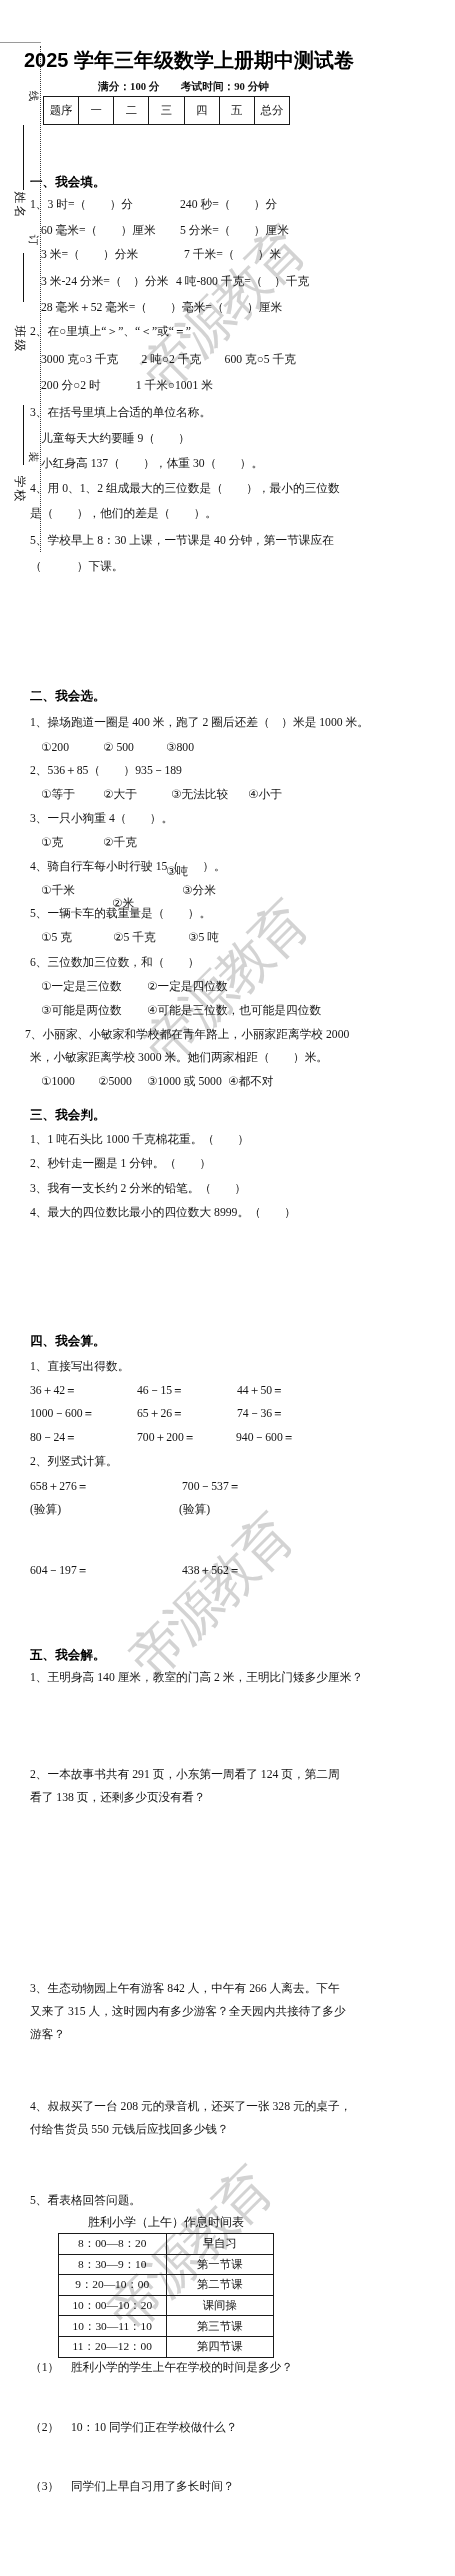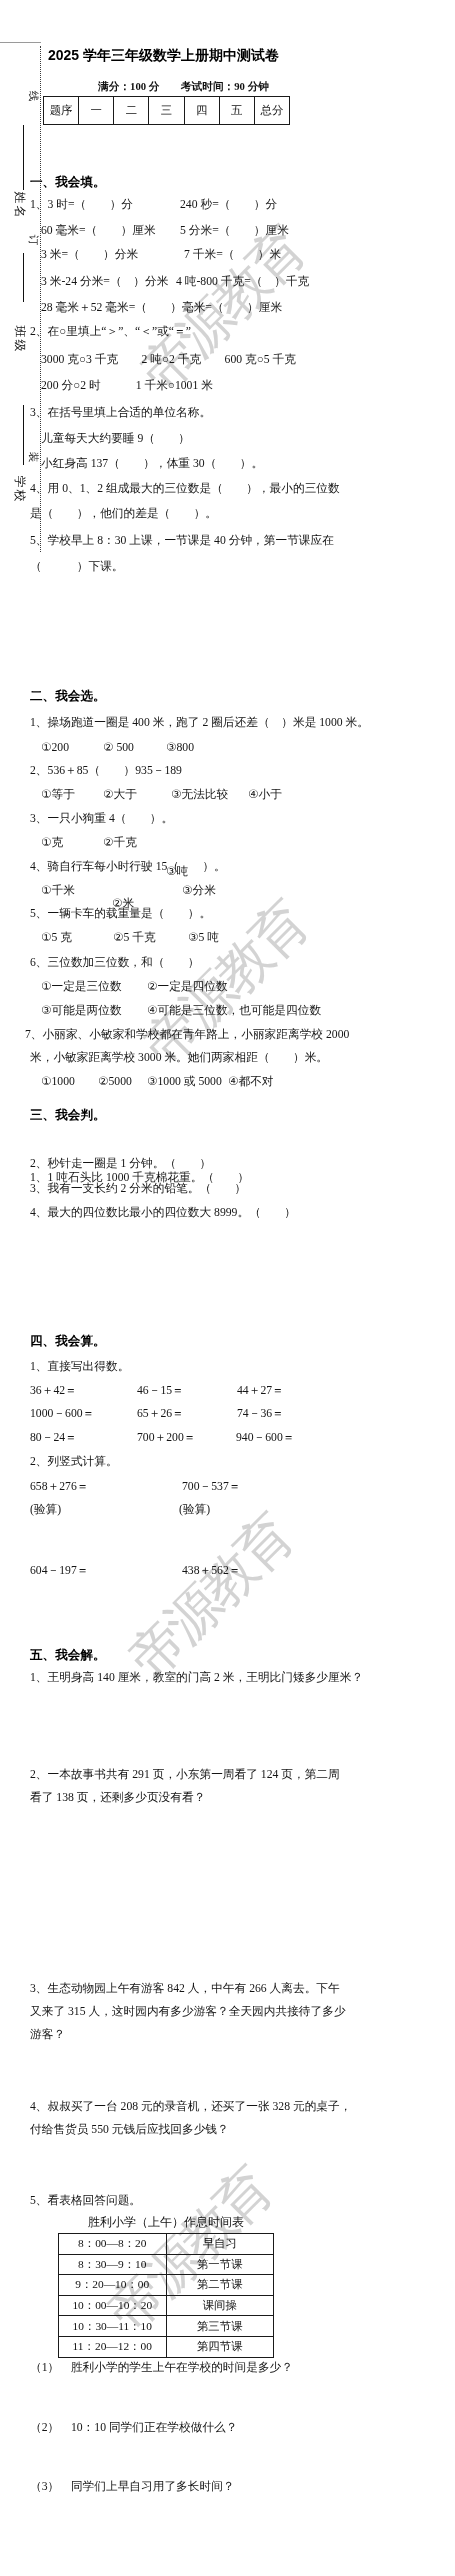--- a/index.html
+++ b/index.html
@@ -22,21 +22,21 @@
   .topline{position:absolute;left:0;top:42px;width:41px;height:0;border-top:0.6px solid #9a9a9a;z-index:2;}
   .bindchar{position:absolute;left:26.6px;width:14px;height:14px;display:flex;align-items:center;justify-content:center;
     font-size:10.7px;color:#222;z-index:2;}
   .bindchar span{display:block;transform:rotate(90deg);}
   .fieldline{position:absolute;left:23.4px;width:0;border-left:1.3px solid #111;z-index:2;}
   .fieldlabel{position:absolute;left:5.7px;width:28px;height:30px;display:flex;align-items:center;justify-content:center;z-index:2;}
   .fieldlabel span{display:block;transform:rotate(90deg);font-size:12px;letter-spacing:1.9px;white-space:nowrap;color:#111;}
   
   .title{position:absolute;top:47px;left:24px;width:279px;text-align:center;z-index:3;
     font-family:"Liberation Sans","DejaVu Sans",sans-serif;
-    font-size:14px;font-weight:800;color:#000;white-space:nowrap;}
+    font-size:20px;font-weight:800;color:#000;white-space:nowrap;}
   .subtitle{position:absolute;top:80px;left:98px;z-index:3;
     font-size:10.7px;font-weight:600;color:#111;white-space:pre;}
   table.score{position:absolute;left:43px;top:96px;width:247px;z-index:3;
     border-collapse:collapse;table-layout:fixed;background:transparent;}
   table.score td{border:0.6px solid #1a1a1a;text-align:center;vertical-align:middle;
     font-size:11.4px;color:#111;padding:0;}
   table.score tr.r1 td{height:26.6px;margin-left:24px;}
   table.score tr.r2 td{height:26px;}
   table.score{border:1.3px solid #1a1a1a;}
   
@@ -136,27 +136,27 @@
       <div class="line" style="top: 883px; left: 0px; width: 455px;"><span class="seg" style="left: 41px;">①千米</span><span class="seg" style="left: 112px; margin-top: 13px;">②米</span><span class="seg" style="left: 182px;">③分米</span></div>
       <div class="line" style="top: 906px; left: 30px;">5、一辆卡车的载重量是（　　）。</div>
       <div class="line" style="top: 930px; left: 0px; width: 455px;"><span class="seg" style="left: 41px;">①5 克</span><span class="seg" style="left: 113px;">②5 千克</span><span class="seg" style="left: 188px;">③5 吨</span></div>
       <div class="line" style="top: 955px; left: 30px;">6、三位数加三位数，和（　　）</div>
       <div class="line" style="top: 979px; left: 0px; width: 455px;"><span class="seg" style="left: 41px;">①一定是三位数</span><span class="seg" style="left: 147px;">②一定是四位数</span></div>
       <div class="line" style="top: 1003px; left: 0px; width: 455px;"><span class="seg" style="left: 41px;">③可能是两位数</span><span class="seg" style="left: 147px;">④可能是三位数，也可能是四位数</span></div>
       <div class="line" style="top: 1027px; left: 25px;">7、小丽家、小敏家和学校都在青年路上，小丽家距离学校 2000</div>
       <div class="line" style="top: 1050px; left: 30px;">米，小敏家距离学校 3000 米。她们两家相距（　　）米。</div>
       <div class="line" style="top: 1074px; left: 0px; width: 455px;"><span class="seg" style="left: 41px;">①1000</span><span class="seg" style="left: 98px;">②5000</span><span class="seg" style="left: 147px;">③1000 或 5000</span><span class="seg" style="left: 228px;">④都不对</span></div>
       <div class="line sec" style="top: 1108px; left: 30px;">三、我会判。</div>
-      <div class="line" style="top: 1132px; left: 30px; margin-top: 38px;">1、1 吨石头比 1000 千克棉花重。（　　）</div>
+      <div class="line" style="top: 1132px; left: 30px;">1、1 吨石头比 1000 千克棉花重。（　　）</div>
       <div class="line" style="top: 1156px; left: 30px;">2、秒针走一圈是 1 分钟。（　　）</div>
       <div class="line" style="top: 1181px; left: 30px;">3、我有一支长约 2 分米的铅笔。（　　）</div>
       <div class="line" style="top: 1205px; left: 30px;">4、最大的四位数比最小的四位数大 8999。（　　）</div>
       <div class="line sec" style="top: 1334px; left: 30px;">四、我会算。</div>
       <div class="line" style="top: 1359px; left: 30px;">1、直接写出得数。</div>
-      <div class="line" style="top: 1383px; left: 0px; width: 455px;"><span class="seg" style="left: 30px;">36＋42＝</span><span class="seg" style="left: 137px;">46－15＝</span><span class="seg" style="left: 237px;">44＋27＝</span></div>
+      <div class="line" style="top: 1383px; left: 0px; width: 455px;"><span class="seg" style="left: 30px;">36＋42＝</span><span class="seg" style="left: 137px;">46－15＝</span><span class="seg" style="left: 237px;">44＋50＝</span></div>
       <div class="line" style="top: 1406px; left: 0px; width: 455px;"><span class="seg" style="left: 30px;">1000－600＝</span><span class="seg" style="left: 137px;">65＋26＝</span><span class="seg" style="left: 237px;">74－36＝</span></div>
       <div class="line" style="top: 1430px; left: 0px; width: 455px;"><span class="seg" style="left: 30px;">80－24＝</span><span class="seg" style="left: 137px;">700＋200＝</span><span class="seg" style="left: 236px;">940－600＝</span></div>
       <div class="line" style="top: 1454px; left: 30px;">2、列竖式计算。</div>
       <div class="line" style="top: 1479px; left: 0px; width: 455px;"><span class="seg" style="left: 30px;">658＋276＝</span><span class="seg" style="left: 182px;">700－537＝</span></div>
       <div class="line" style="top: 1502px; left: 0px; width: 455px;"><span class="seg" style="left: 30px;">(验算)</span><span class="seg" style="left: 179px;">(验算)</span></div>
       <div class="line" style="top: 1563px; left: 0px; width: 455px;"><span class="seg" style="left: 30px;">604－197＝</span><span class="seg" style="left: 182px;">438＋562＝</span></div>
       <div class="line sec" style="top: 1648px; left: 30px;">五、我会解。</div>
       <div class="line" style="top: 1670px; left: 30px;">1、王明身高 140 厘米，教室的门高 2 米，王明比门矮多少厘米？</div>
       <div class="line" style="top: 1767px; left: 30px;">2、一本故事书共有 291 页，小东第一周看了 124 页，第二周</div>
       <div class="line" style="top: 1790px; left: 30px;">看了 138 页，还剩多少页没有看？</div>

